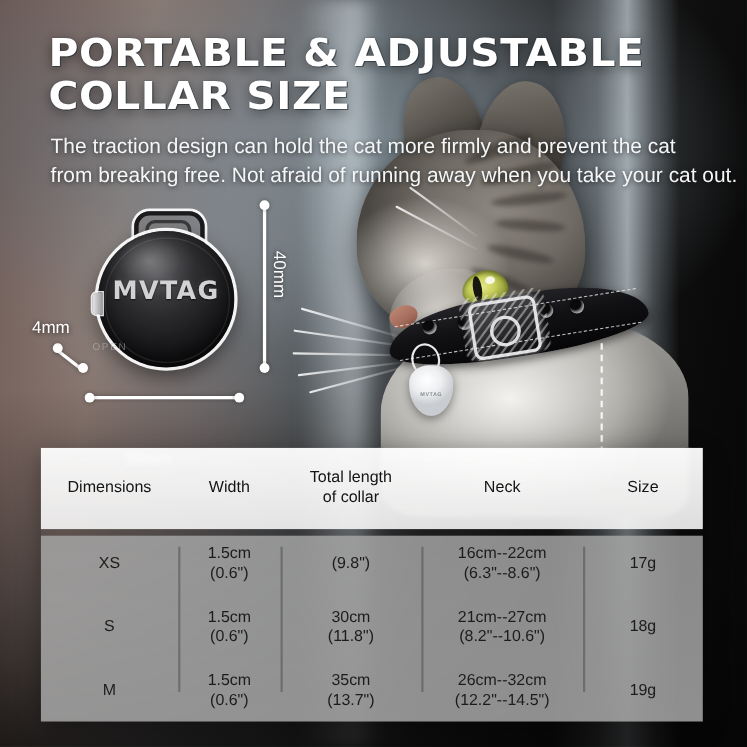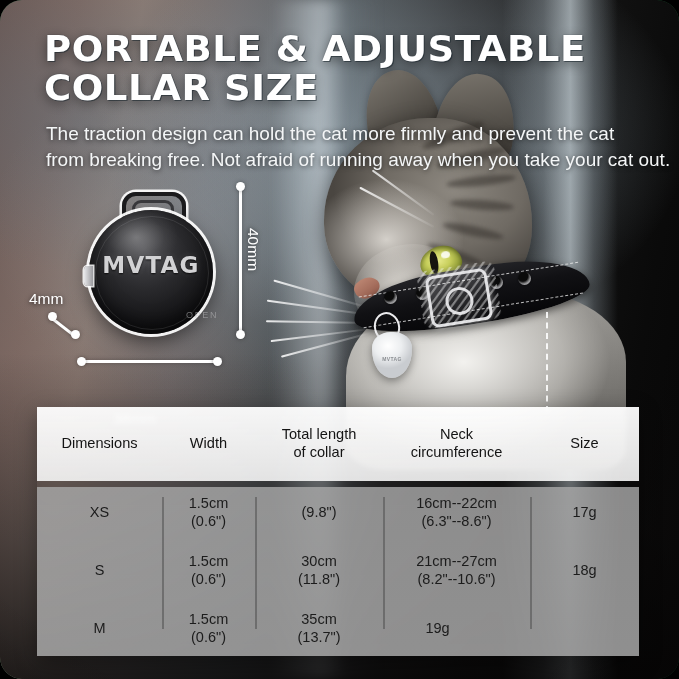--- a/index.html
+++ b/index.html
@@ -9,21 +9,20 @@
     background: #000;
   }
   #stage {
     position: relative;
     width: 679px;
     height: 679px;
     overflow: hidden;
     font-family: "Liberation Sans", sans-serif;
     background: #14532d;
     user-select: none;
-    border-radius: 22px;
   }
 
   
   .bg-layer { position: absolute; inset: 0; }
 
   
   .bg-base {
     background:
       linear-gradient(100deg,
         #6b5a56 0%, #7d6a64 10%, #8a7b74 18%,
@@ -343,21 +342,21 @@
     font-size: 23px;
     font-weight: 700;
     letter-spacing: 1.2px;
     color: #d2d2d4;
     text-shadow: 0 1px 2px rgba(0,0,0,0.8), 0 0 7px rgba(255,255,255,0.12);
   }
   .dev-open {
     position: absolute;
     left: 0; top: 118px;
     width: 134px;
-    text-align: right;
+    text-align: left;
     font-size: 9px;
     letter-spacing: 1.6px;
     color: rgba(190,190,192,0.55);
   }
 
   
   .dim-dot {
     position: absolute;
     width: 9px; height: 9px;
     border-radius: 50%;
@@ -544,21 +543,20 @@
       </div>
       <div class="t-cell c2">
         <span class="sub">Width</span>
       </div>
       <div class="t-cell c3">
         <span class="sub">Total length</span>
         <span class="sub">of collar</span>
       </div>
       <div class="t-cell c4">
         <span class="sub">Neck</span>
-        <span class="sub">circumference</span>
       </div>
       <div class="t-cell c5">
         <span class="sub">Size</span>
       </div>
     </div>
 
     <div class="t-body">
       <div class="t-div" style="left:125px;"></div>
       <div class="t-div" style="left:218px;"></div>
       <div class="t-div" style="left:346px;"></div>
@@ -600,18 +598,22 @@
       <div class="t-row">
         <div class="t-cell c1">M</div>
         <div class="t-cell c2">
           <span class="sub">1.5cm</span>
           <span class="sub">(0.6")</span>
         </div>
         <div class="t-cell c3">
           <span class="sub">35cm</span>
           <span class="sub">(13.7")</span>
         </div>
+        <div class="t-cell c4">
+          <span class="sub">26cm--32cm</span>
+          <span class="sub">(12.2"--14.5")</span>
+        </div>
         <div class="t-cell c5">19g</div>
       </div>
     </div>
   </div>
 
 </div>
 
 </body></html>

